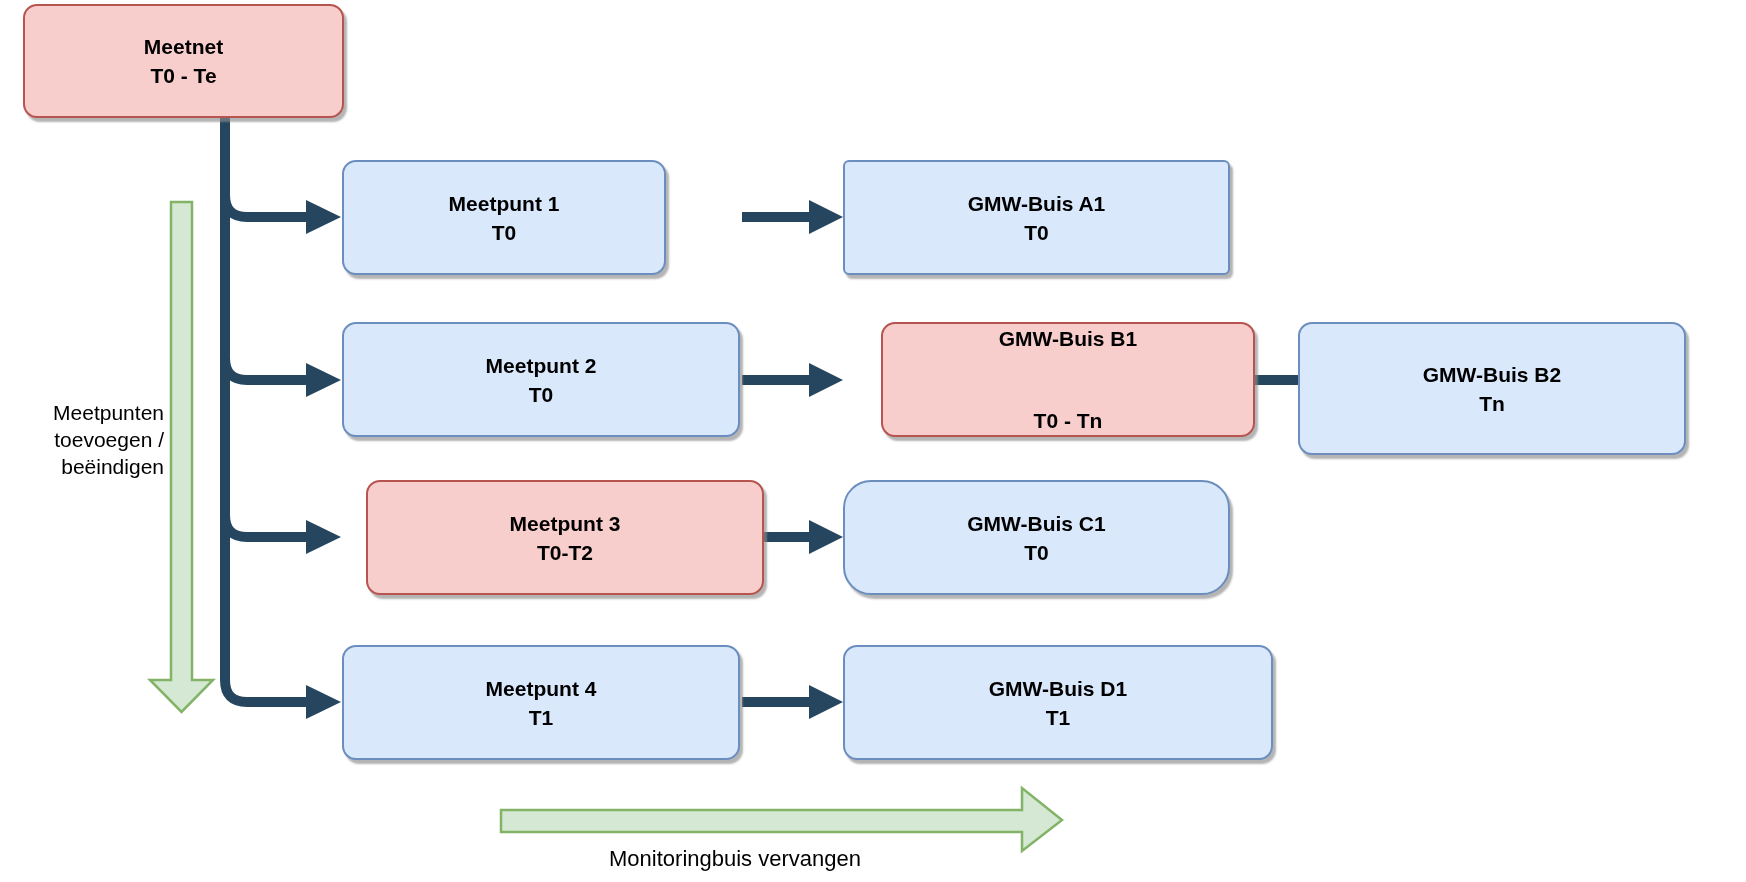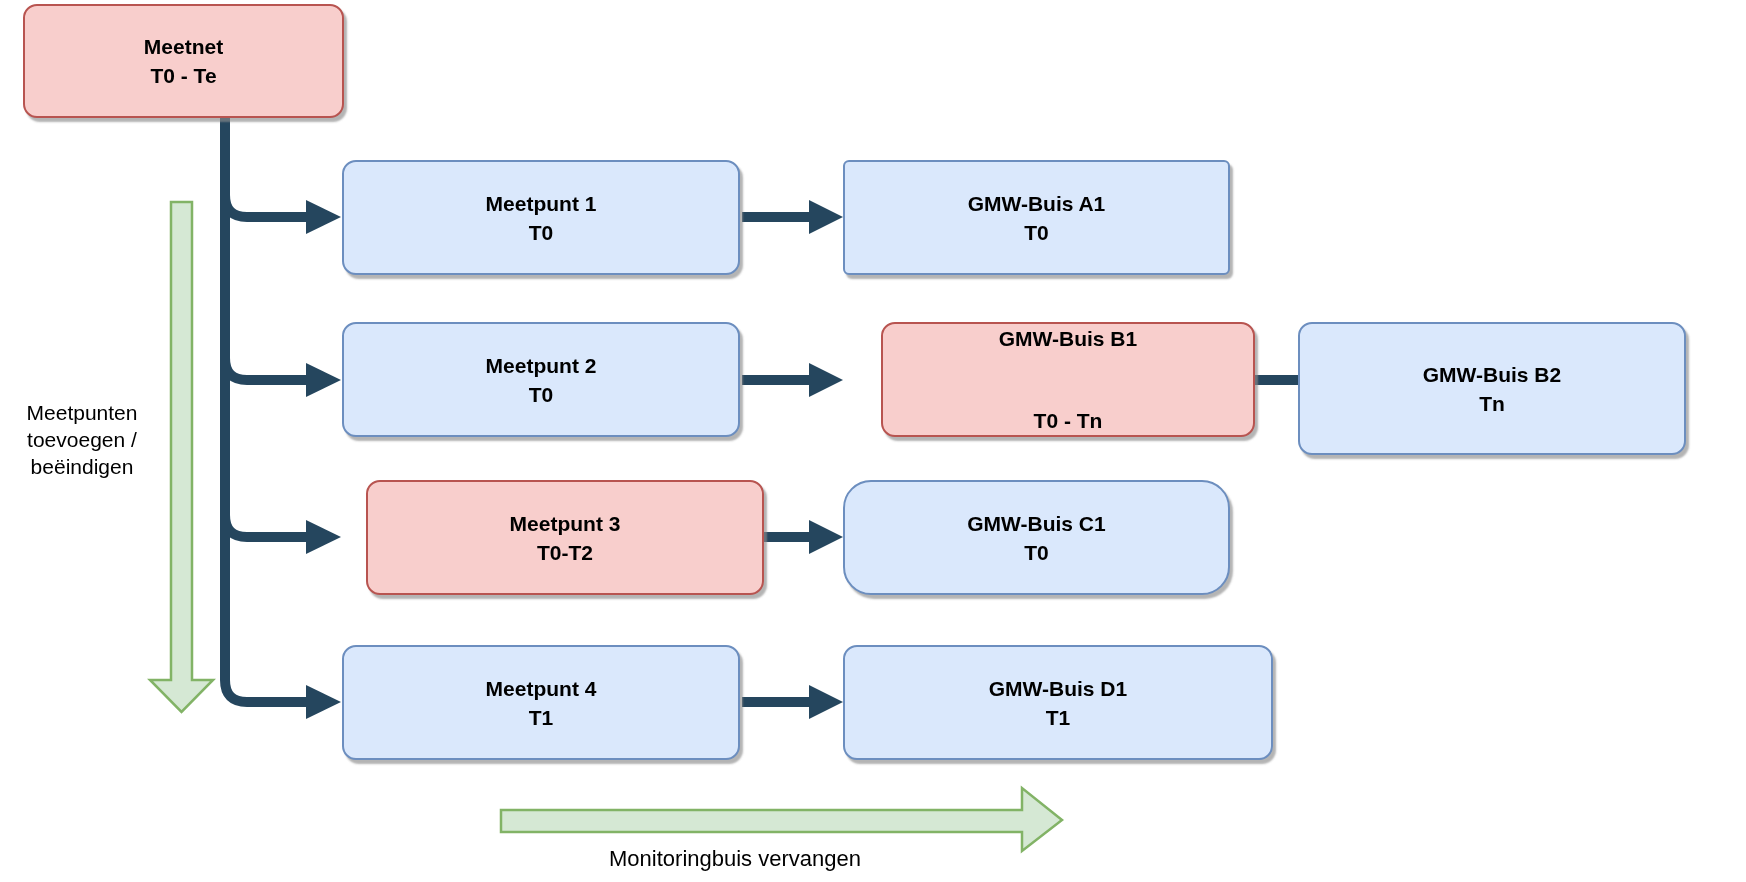--- a/index.html
+++ b/index.html
@@ -39,21 +39,21 @@
     font-weight: bold;
     color: #000000;
     line-height: 29px;
     white-space: nowrap;
   }
   .side-label {
     position: absolute;
     left: 0px;
     top: 399px;
     width: 164px;
-    text-align: center;
+    text-align: right;
     font-size: 21px;
     line-height: 27px;
     color: #000000;
   }
   .bottom-label {
     position: absolute;
     left: 500px;
     top: 846px;
     width: 470px;
     text-align: center;
@@ -93,21 +93,21 @@
       <polygon points="171,202 192,202 192,680 213,680 181.5,712 150,680 171,680"></polygon>
       <polygon points="501,810 1022,810 1022,788 1062,820 1022,851 1022,832 501,832"></polygon>
     </g>
   </svg>
 
   <div class="node red" style="left:23px; top:4px; width:321px; height:114px;">
     <div class="node-title">Meetnet</div>
     <div class="node-period">T0 - Te</div>
   </div>
 
-  <div class="node blue" style="left:342px; top:160px; width:398px; height:115px;">
+  <div class="node blue" style="left:342px; top:160px; width:324px; height:115px;">
     <div class="node-title">Meetpunt 1</div>
     <div class="node-period">T0</div>
   </div>
 
   <div class="node blue" style="left:342px; top:322px; width:398px; height:115px;">
     <div class="node-title">Meetpunt 2</div>
     <div class="node-period">T0</div>
   </div>
 
   <div class="node red" style="left:342px; top:480px; width:398px; height:115px;margin-left:24px;">

